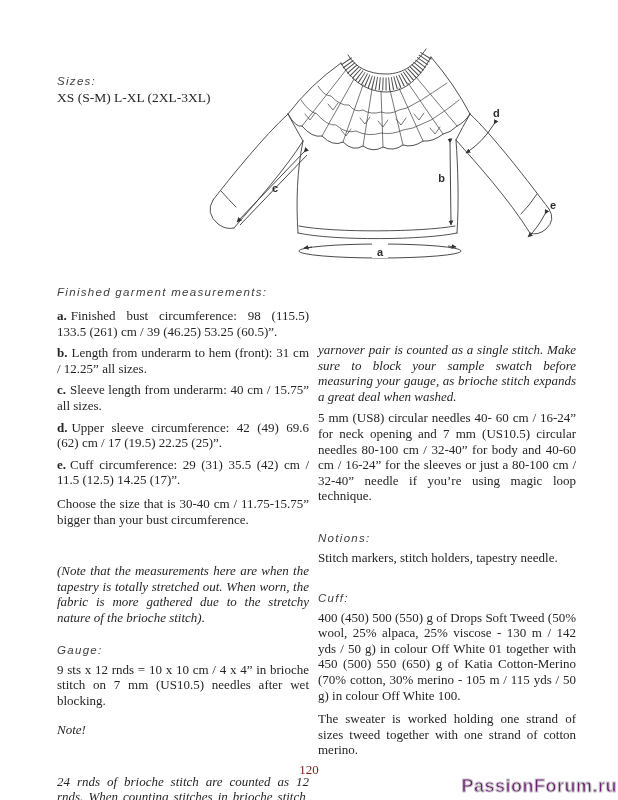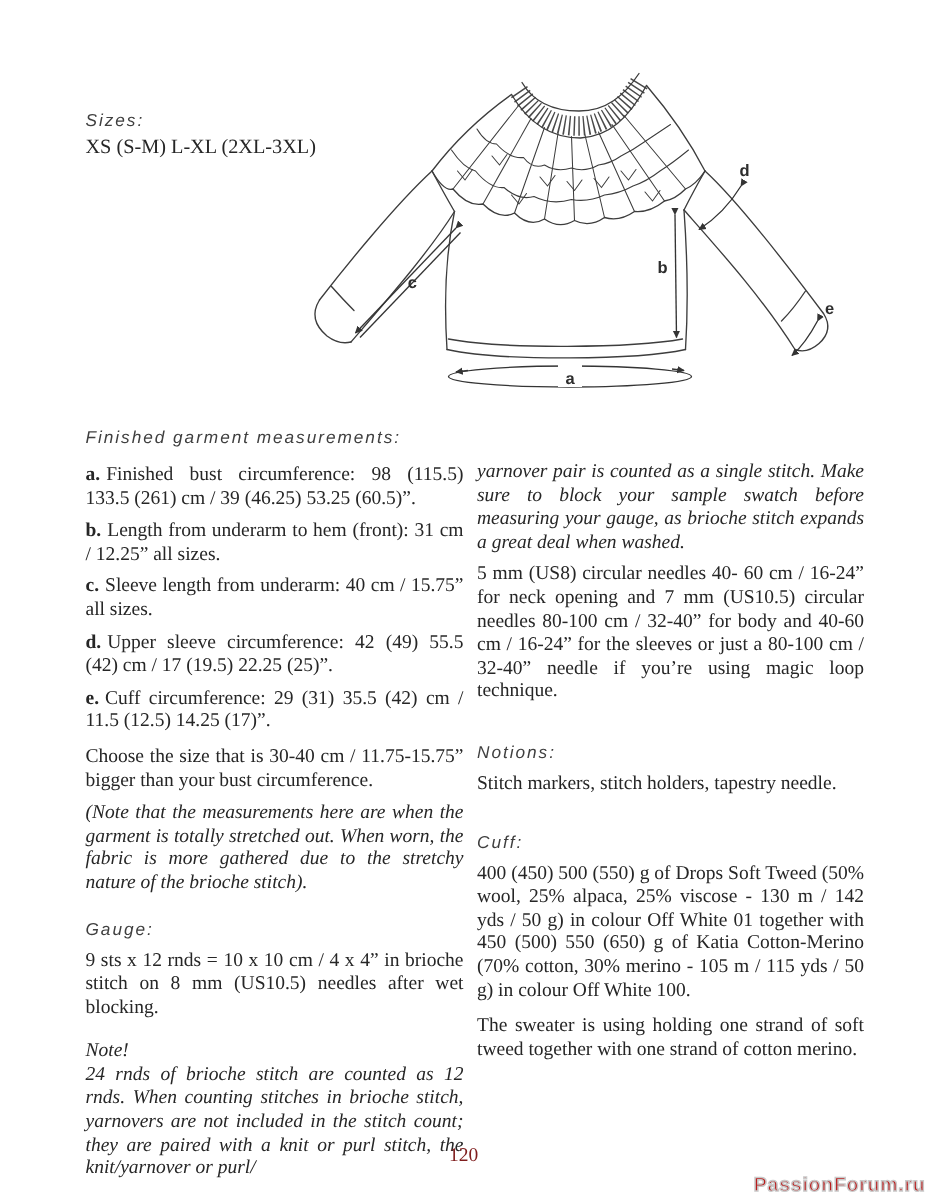--- a/index.html
+++ b/index.html
@@ -19,21 +19,21 @@
     line-height:16px;
     font-style:italic;
   }
   .para{
     font-size:13px;
     line-height:15.6px;
     margin:0 0 6px 0;
     text-align:justify;
   }
   .para.last{margin-bottom:0;}
-  .it{font-style:italic;}
+  .it{font-style:italic;margin-top:36px;}
   .ikey{font-weight:bold;margin-right:4px;}
   .sizes-block{position:absolute;left:57px;top:73px;}
   .sizes-block .val{font-size:13.5px;line-height:18px;}
   .diagram{position:absolute;left:200px;top:30px;}
   .left-col{position:absolute;left:57px;top:284px;width:252px;}
   .right-col{position:absolute;left:318px;top:306px;width:258px;}
   .mt8{margin-top:8px;}
   .mt14{margin-top:14px;}
   .mt16{margin-top:16px;}
   .mt24{margin-top:24px;}
@@ -43,23 +43,23 @@
   .mb8{margin-bottom:8px;}
   .page-number{
     position:absolute;left:0;right:0;top:762px;
     text-align:center;
     font-size:13px;color:#7f1d1d;
   }
   .watermark{
     position:absolute;right:1px;bottom:3px;
     font-family:"Liberation Sans",sans-serif;
     font-weight:bold;
-    font-size:13px;
+    font-size:18px;
     letter-spacing:0.5px;
-    color:#b91c1c;
+    color:#701a75;
     -webkit-text-stroke:1px #c9c9c9;
   }
   svg .ln{fill:none;stroke:#3d3d3d;stroke-width:0.9;stroke-linecap:round;}
   svg .thin{stroke-width:0.7;}
   svg .rib{fill:none;stroke:#4a4a4a;stroke-width:13;stroke-dasharray:1 2.2;}
   svg .arrow{fill:none;stroke:#343434;stroke-width:0.9;}
   svg .dlabel{
     font-family:"Liberation Sans",sans-serif;
     font-size:11px;font-weight:600;fill:#2d2d2d;
   }
@@ -168,43 +168,43 @@
       <text class="dlabel" x="350" y="179">e</text>
     </g>
   </svg>
 
   <div class="left-col">
     <div class="hdr mb8">Finished garment measurements:</div>
 
     <p class="para"><b class="ikey">a.</b><span>Finished bust circumference: 98 (115.5) 133.5 (261) cm / 39 (46.25) 53.25 (60.5)”.</span></p>
     <p class="para"><b class="ikey">b.</b><span>Length from underarm to hem (front): 31 cm / 12.25” all sizes.</span></p>
     <p class="para"><b class="ikey">c.</b><span>Sleeve length from underarm: 40 cm / 15.75” all sizes.</span></p>
-    <p class="para"><b class="ikey">d.</b><span>Upper sleeve circumference: 42 (49) 55.5 (42) cm / 17 (19.5) 22.25 (25)”.</span></p>
+    <p class="para"><b class="ikey">d.</b><span>Upper sleeve circumference: 42 (49) 69.6 (62) cm / 17 (19.5) 22.25 (25)”.</span></p>
     <p class="para"><b class="ikey">e.</b><span>Cuff circumference: 29 (31) 35.5 (42) cm / 11.5 (12.5) 14.25 (17)”.</span></p>
 
     <p class="para mt8">Choose the size that is 30-40 cm / 11.75-15.75” bigger than your bust circumference.</p>
-    <p class="para it">(Note that the measurements here are when the garment is totally stretched out. When worn, the fabric is more gathered due to the stretchy nature of the brioche stitch).</p>
+    <p class="para it">(Note that the measurements here are when the tapestry is totally stretched out. When worn, the fabric is more gathered due to the stretchy nature of the brioche stitch).</p>
 
     <div class="hdr mt16 mb4">Gauge:</div>
-    <p class="para">9 sts x 12 rnds = 10 x 10 cm / 4 x 4” in brioche stitch on 8 mm (US10.5) needles after wet blocking.</p>
+    <p class="para">9 sts x 12 rnds = 10 x 10 cm / 4 x 4” in brioche stitch on 7 mm (US10.5) needles after wet blocking.</p>
 
     <p class="para it mt14" style="margin-bottom:0;">Note!</p>
     <p class="para it last">24 rnds of brioche stitch are counted as 12 rnds. When counting stitches in brioche stitch, yarnovers are not included in the stitch count; they are paired with a knit or purl stitch, the knit/yarnover or purl/</p>
   </div>
 
   <div class="right-col">
     <p class="para it">yarnover pair is counted as a single stitch. Make sure to block your sample swatch before measuring your gauge, as brioche stitch expands a great deal when washed.</p>
 
     <p class="para">5 mm (US8) circular needles 40- 60 cm / 16-24” for neck opening and 7 mm (US10.5) circular needles 80-100 cm / 32-40” for body and 40-60 cm / 16-24” for the sleeves or just a 80-100 cm / 32-40” needle if you’re using magic loop technique.</p>
 
     <div class="hdr mt26 mb4">Notions:</div>
     <p class="para">Stitch markers, stitch holders, tapestry needle.</p>
 
     <div class="hdr mt24 mb4">Cuff:</div>
     <p class="para">400 (450) 500 (550) g of Drops Soft Tweed (50% wool, 25% alpaca, 25% viscose - 130 m / 142 yds / 50 g) in colour Off White 01 together with 450 (500) 550 (650) g of Katia Cotton-Merino (70% cotton, 30% merino - 105 m / 115 yds / 50 g) in colour Off White 100.</p>
 
-    <p class="para mt8 last">The sweater is using holding one strand of soft tweed together with one strand of cotton merino.</p>
+    <p class="para mt8 last">The sweater is worked holding one strand of sizes tweed together with one strand of cotton merino.</p>
   </div>
 
   <div class="page-number">120</div>
   <div class="watermark">PassionForum.ru</div>
 
 </div>
 
 </body></html>

